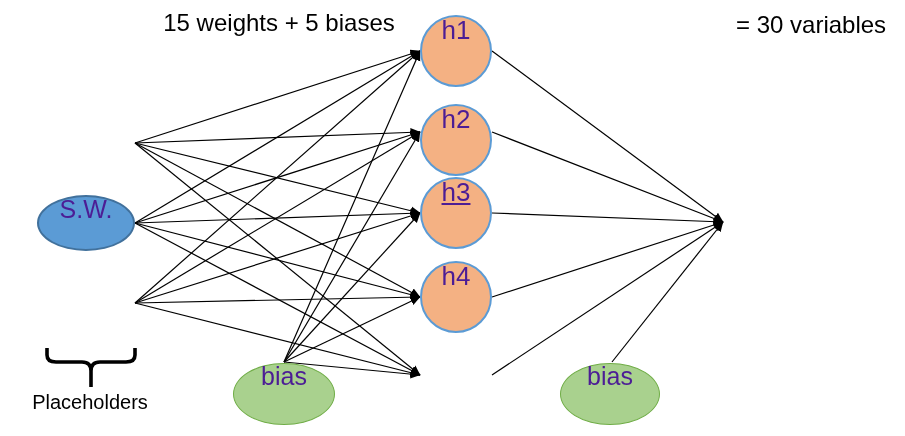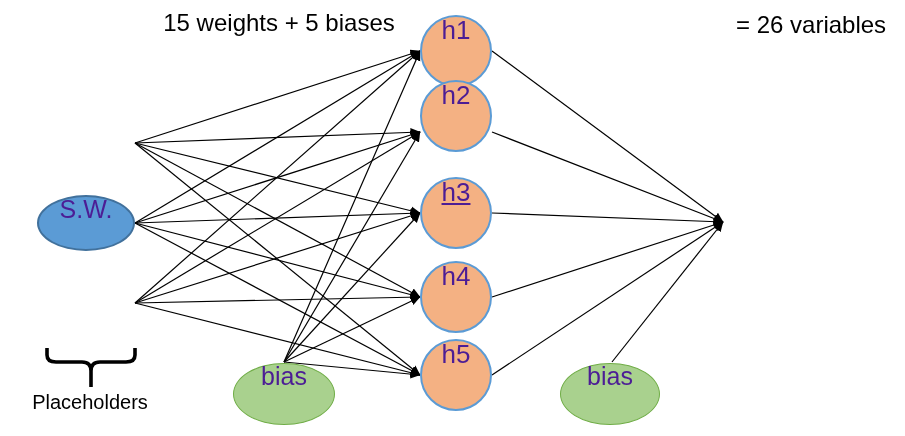--- a/index.html
+++ b/index.html
@@ -67,42 +67,39 @@
         <line x1="492" y1="132" x2="723" y2="222" stroke="#000000" stroke-width="1.2" marker-end="url(#arrow)"></line>
         <line x1="492" y1="213" x2="723" y2="222" stroke="#000000" stroke-width="1.2" marker-end="url(#arrow)"></line>
         <line x1="492" y1="297" x2="723" y2="222" stroke="#000000" stroke-width="1.2" marker-end="url(#arrow)"></line>
         <line x1="492" y1="375" x2="723" y2="222" stroke="#000000" stroke-width="1.2" marker-end="url(#arrow)"></line>
         <line x1="612" y1="362" x2="723" y2="222" stroke="#000000" stroke-width="1.2" marker-end="url(#arrow)"></line>
       </g>
     <path d="M47,348 V355 Q47,362 56,362 H82 Q91,362 91,371 V387 M91,371 Q91,362 100,362 H126 Q135,362 135,355 V348" fill="none" stroke="#000" stroke-width="3.6" stroke-linecap="butt" stroke-linejoin="round"></path>
   </svg>
 
   <div class="anno" style="left:158px;top:9px;width:242px;text-align:center;">15 weights + 5 biases</div>
-  <div class="anno" style="left:736px;top:11px;">= 26 variables</div>
+  <div class="anno" style="left:736px;top:11px;">= 30 variables</div>
 
   <div class="node node-input" style="left:37px;top:195px;width:98px;height:56px;">
     <span>S.W.</span>
   </div>
 
   <div class="anno" style="left:14px;top:390px;width:152px;text-align:center;font-size:20px;">Placeholders</div>
 
   <div class="node node-hidden" style="left:420px;top:15px;width:72px;height:72px;">
     <span>h1</span>
   </div>
-  <div class="node node-hidden" style="left:420px;top:80px;width:72px;height:72px;">
+  <div class="node node-hidden" style="left:420px;top:104px;width:72px;height:72px;">
     <span>h2</span>
   </div>
   <div class="node node-hidden" style="left:420px;top:177px;width:72px;height:72px;text-decoration:underline;">
     <span>h3</span>
   </div>
   <div class="node node-hidden" style="left:420px;top:261px;width:72px;height:72px;">
     <span>h4</span>
-  </div>
-  <div class="node node-hidden" style="left:420px;top:339px;width:72px;height:72px;">
-    <span>h5</span>
   </div>
 
   <div class="node node-bias" style="left:233px;top:363px;width:102px;height:62px;">
     <span>bias</span>
   </div>
   <div class="node node-bias" style="left:560px;top:363px;width:100px;height:62px;">
     <span>bias</span>
   </div>
 
 

